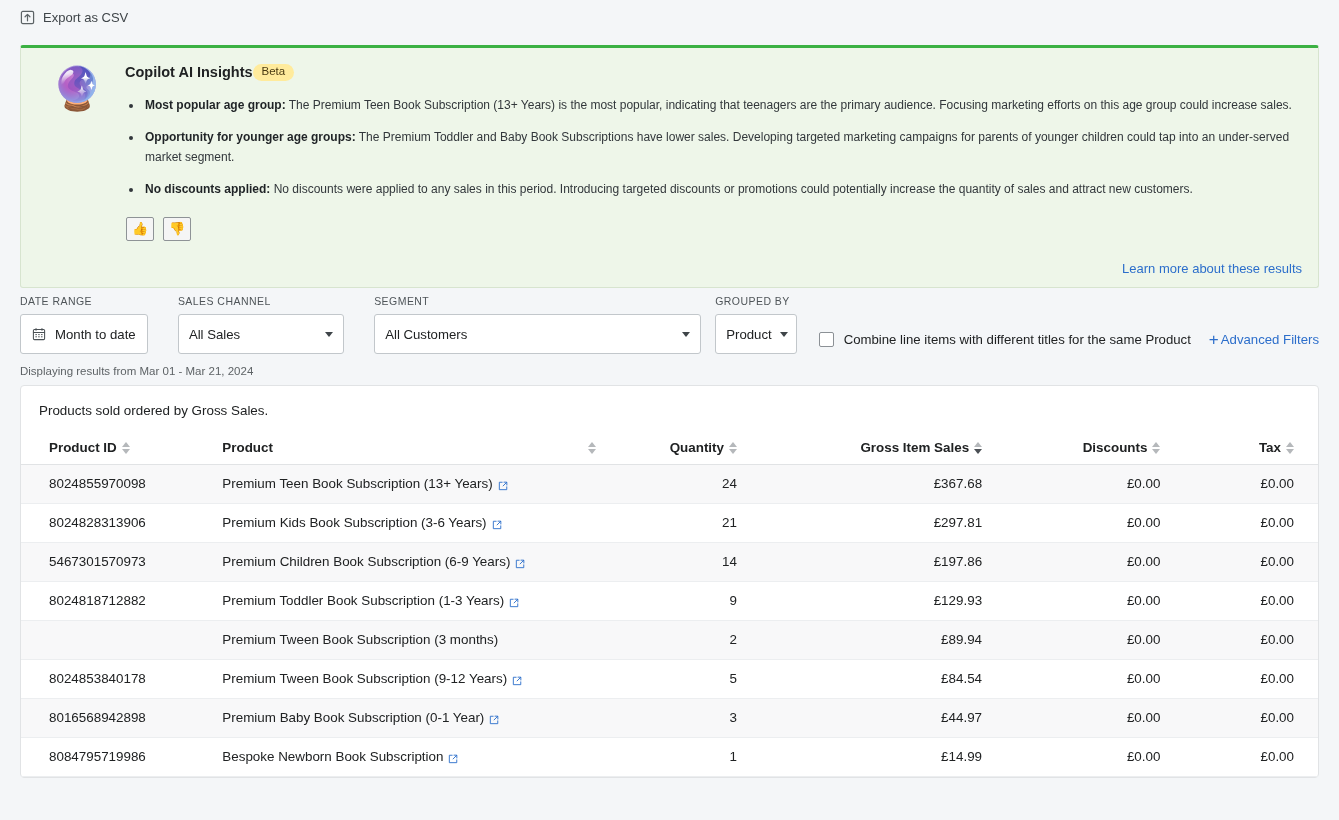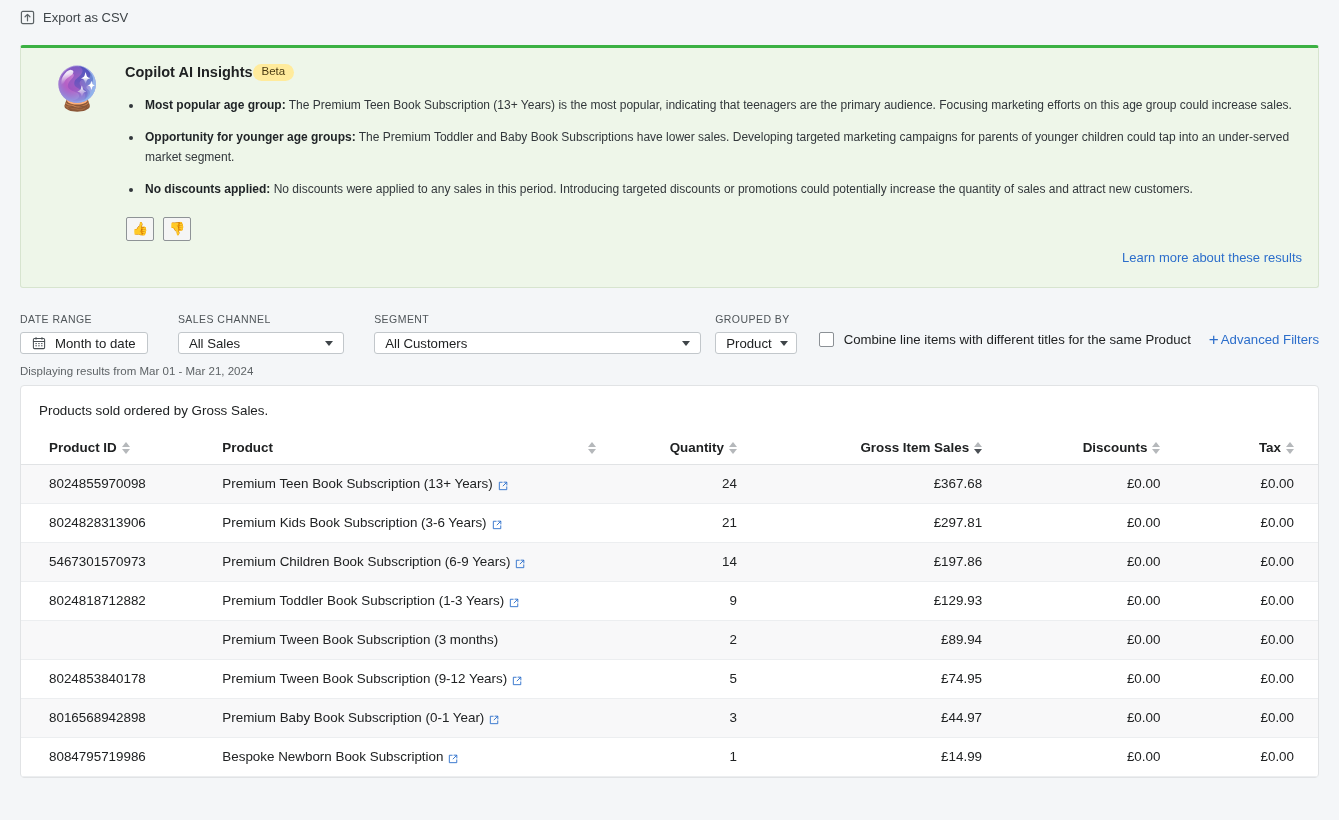--- a/index.html
+++ b/index.html
@@ -128,21 +128,21 @@
     justify-content: center;
     cursor: pointer;
     font-size: 13px;
     line-height: 1;
     color: #202223;
     padding: 0;
   }
   .learn-more {
     position: absolute;
     right: 16px;
-    bottom: 22px;
+    bottom: 11px;
     font-size: 13px;
     color: #2c6ecb;
     text-decoration: none;
     cursor: pointer;
   }
 
   
   .filter-bar {
     display: flex;
     align-items: flex-end;
@@ -158,21 +158,21 @@
     color: #4f5559;
     text-transform: uppercase;
     margin-bottom: 7px;
   }
   .g-date { width: 140px; }
   .g-channel { margin-left: 30px; width: 182px; }
   .g-segment { margin-left: 30px; width: 358px; }
   .g-grouped { margin-left: 14px; width: 88px; }
 
   .control {
-    height: 22px;
+    height: 40px;
     background: #ffffff;
     border: 1px solid #c2c7cb;
     border-radius: 3px;
     box-sizing: border-box;
     display: flex;
     align-items: center;
     padding: 0 10px;
     font-size: 13.2px;
     color: #202223;
     cursor: pointer;
@@ -536,21 +536,21 @@
         <tr>
           <td class="c-id">8024853840178</td>
           <td class="c-prod"><span class="prod-link">
               <span>Premium Tween Book Subscription (9-12 Years)</span>
               <span class="ext-icon"><svg viewBox="0 0 12 12" width="10" height="10" fill="none" stroke="#2c6ecb" stroke-width="1.1">
                   <path d="M5 1.5H1.6v8.9h8.9V7" stroke-linecap="round" stroke-linejoin="round"></path>
                   <path d="M7.2 1.4h3.4v3.4M10.4 1.6L6.1 5.9" stroke-linecap="round" stroke-linejoin="round"></path>
                 </svg></span>
             </span></td>
           <td class="c-qty num">5</td>
-          <td class="c-gross num">£74.95</td>
+          <td class="c-gross num">£84.54</td>
           <td class="c-disc num">£0.00</td>
           <td class="c-tax num">£0.00</td>
         </tr>
         <tr class="striped">
           <td class="c-id">8016568942898</td>
           <td class="c-prod"><span class="prod-link">
               <span>Premium Baby Book Subscription (0-1 Year)</span>
               <span class="ext-icon"><svg viewBox="0 0 12 12" width="10" height="10" fill="none" stroke="#2c6ecb" stroke-width="1.1">
                   <path d="M5 1.5H1.6v8.9h8.9V7" stroke-linecap="round" stroke-linejoin="round"></path>
                   <path d="M7.2 1.4h3.4v3.4M10.4 1.6L6.1 5.9" stroke-linecap="round" stroke-linejoin="round"></path>

